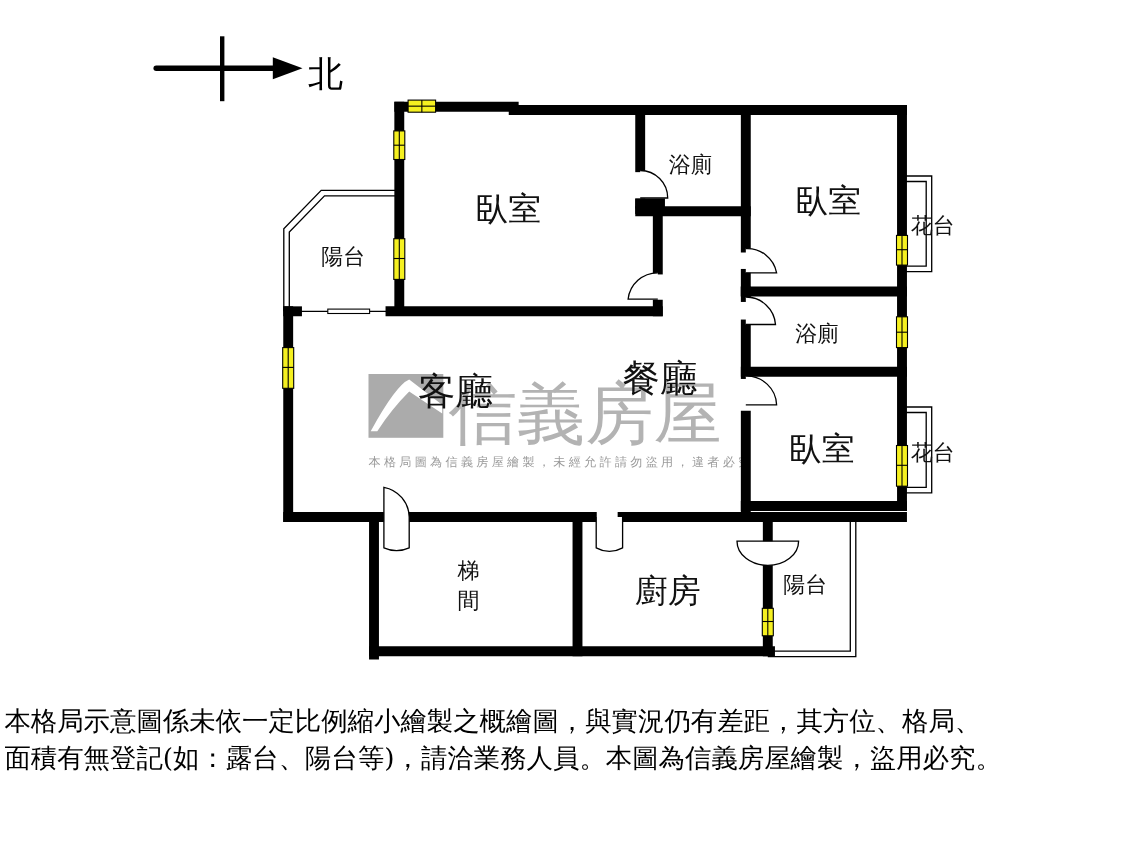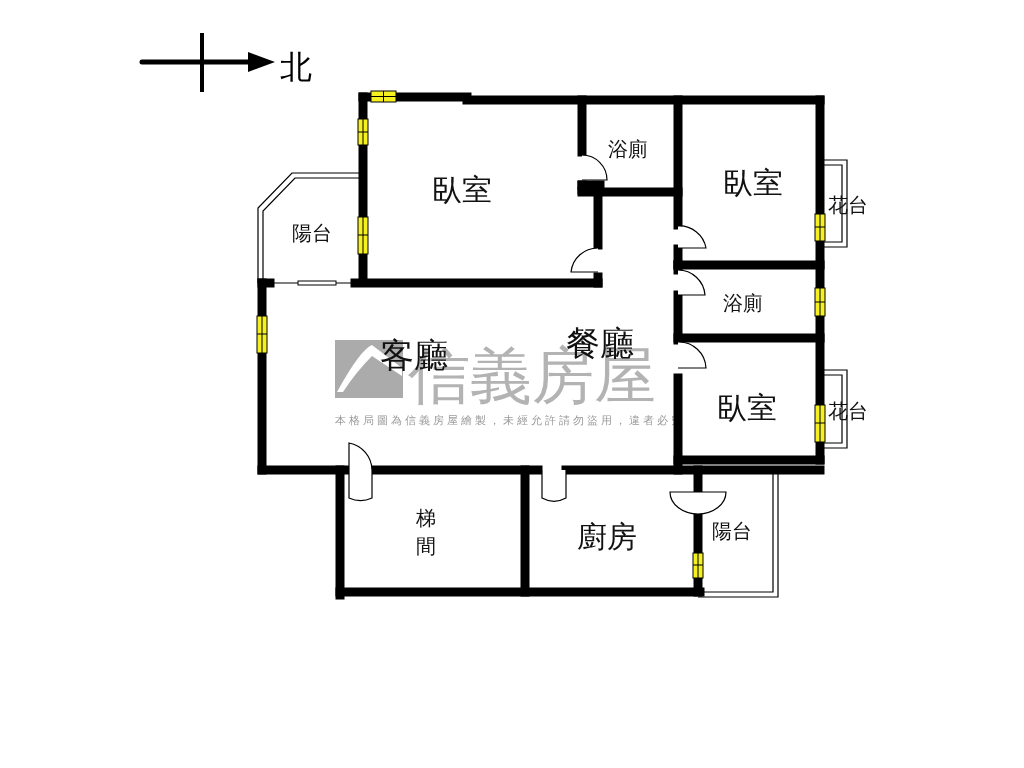--- a/index.html
+++ b/index.html
@@ -166,13 +166,15 @@
     <text class="room-label" x="717" y="418" font-size="30">臥室</text>
     <text class="room-label" x="828" y="418" font-size="20">花台</text>
     <text class="room-label" x="416" y="525" font-size="20">梯</text>
     <text class="room-label" x="416" y="553" font-size="20">間</text>
     <text class="room-label" x="577" y="547" font-size="30">廚房</text>
     <text class="room-label" x="712" y="538" font-size="20">陽台</text>
   </g>
 </svg>
 
 <div id="disclaimer">
+  <div>本格局示意圖係未依一定比例縮小繪製之概繪圖，與實況仍有差距，其方位、格局、</div>
+  <div>面積有無登記(如：露台、陽台等)，請洽業務人員。本圖為信義房屋繪製，盜用必究。</div>
 </div>
 
 </body></html>

